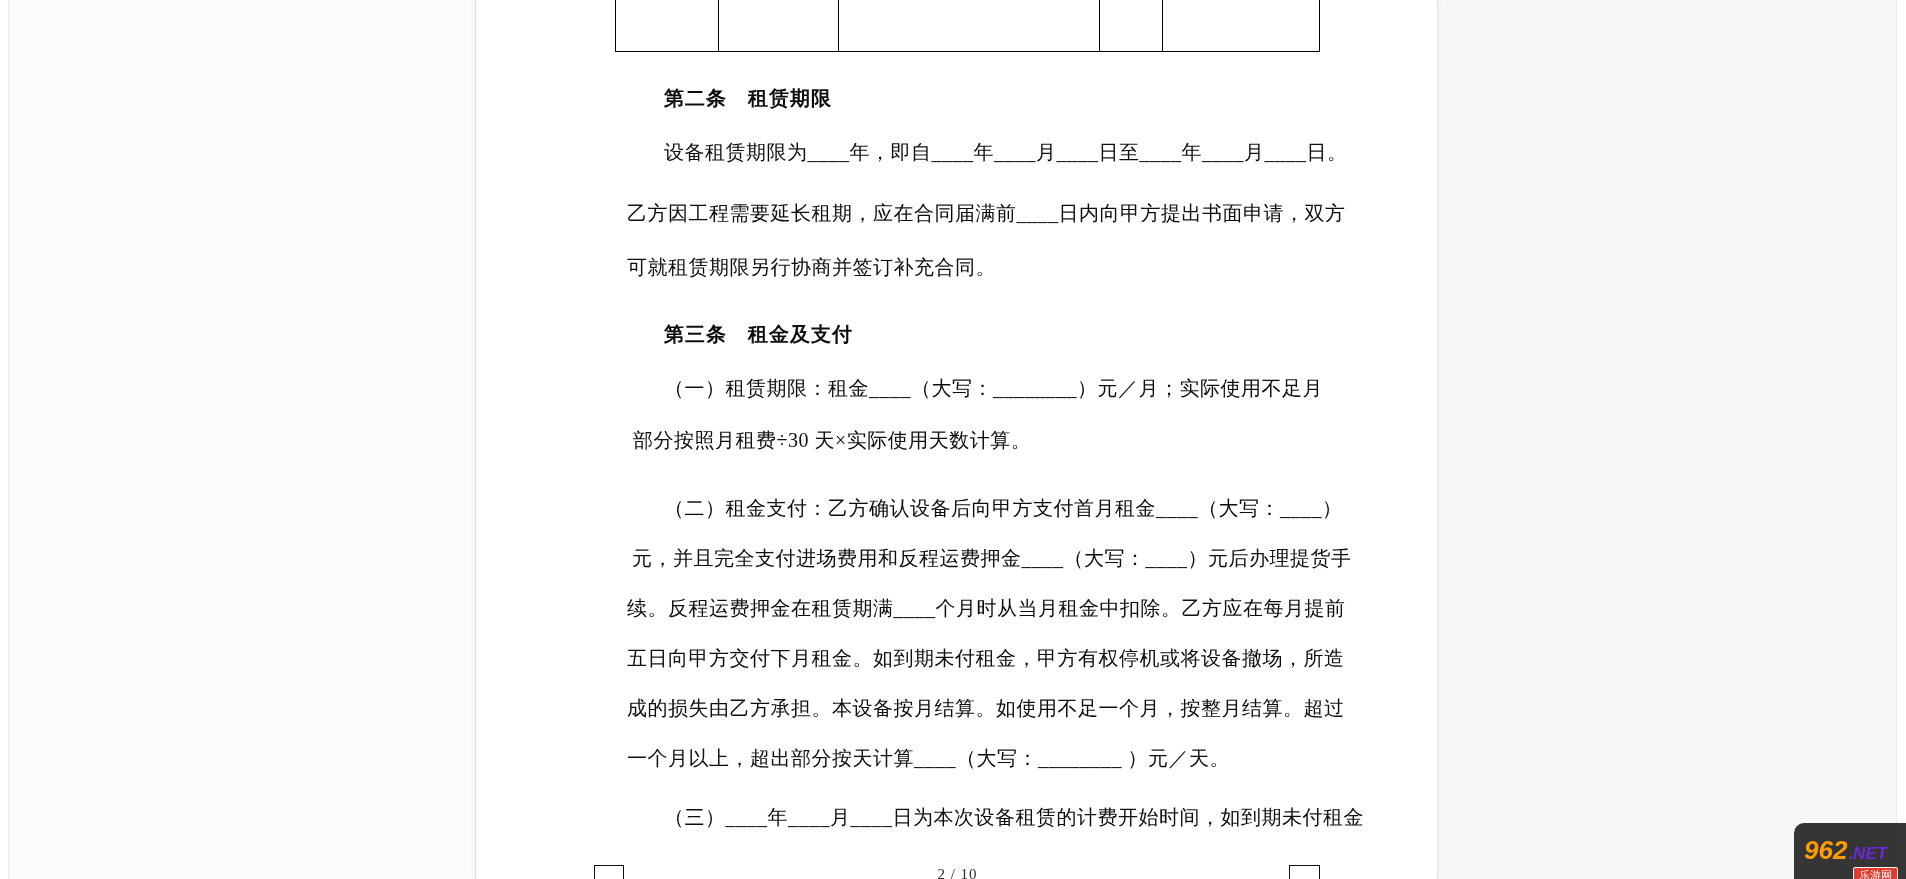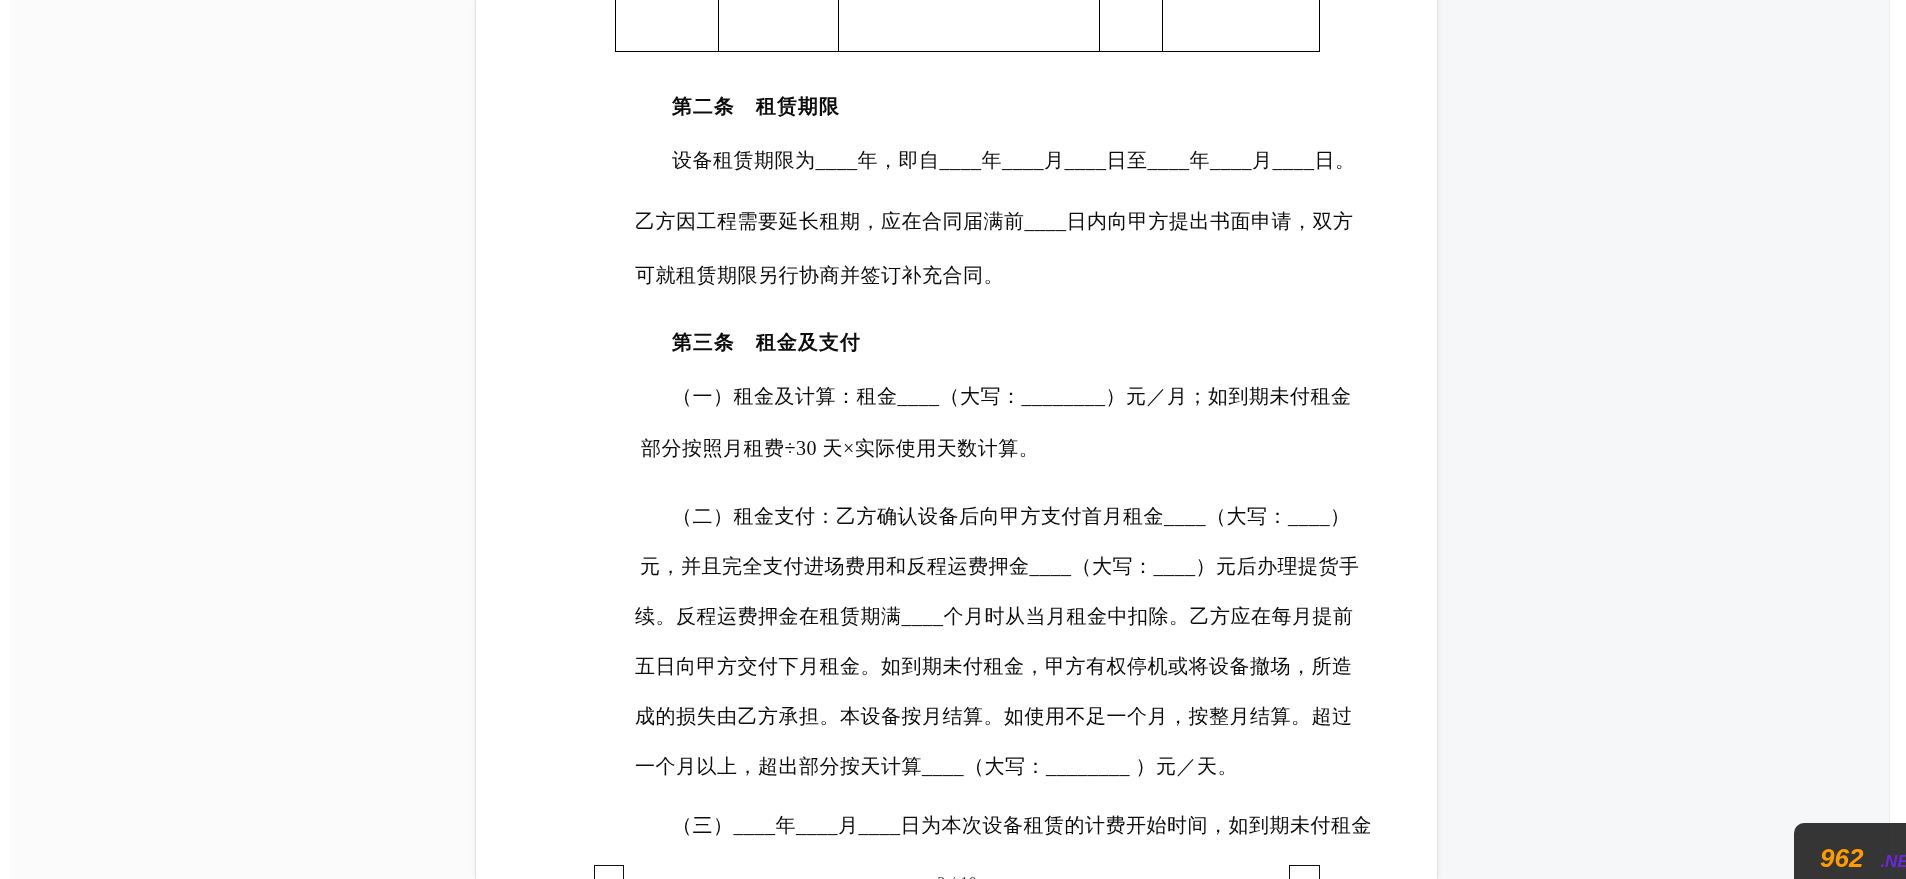--- a/index.html
+++ b/index.html
@@ -1,15 +1,15 @@
 <!DOCTYPE html>
 <html><head>
 <meta charset="utf-8">
 <style>
-  * { margin:0; padding:8px; box-sizing:border-box; }
+  * { margin:0; padding:0; box-sizing:border-box; }
   html,body{
     width:1906px; height:879px;
     overflow:hidden;
     background:#f6f7f8;
     font-family:"Liberation Serif","DejaVu Serif",serif;
   }
   .gutter-left{
     position:absolute; left:0; top:0; width:9px; height:879px;
     background:#ffffff; border-right:1px solid #ececee;
   }
@@ -59,21 +59,21 @@
   
   .watermark{
     position:absolute; right:0; bottom:0;
     width:112px; height:56px;
     background:rgba(10,10,10,0.82);
     border-top-left-radius:10px;
     padding:6px 8px 4px 10px;
     display:flex; flex-direction:column; justify-content:flex-start;
     font-family:"Liberation Sans","DejaVu Sans",sans-serif;
   }
-  .wm-row1{ display:flex; align-items:baseline; }
+  .wm-row1{ display:flex; align-items:baseline;margin-top:8px; }
   .wm-num{ color:#ff9c00; font-size:26px; font-weight:bold; font-style:italic; line-height:26px;}
   .wm-tld{ color:#6d28d9; font-size:17px; font-weight:bold; font-style:italic; margin-left:1px;}
   .wm-row2{ display:flex; justify-content:flex-end; margin-top:3px;}
   .wm-tag{
     background:#e03c31; color:#ffffff; font-size:11px; line-height:13px;
     padding:1px 5px; border-radius:2px; border:1px solid #ffffff;
   }
 </style>
 </head>
 <body>
@@ -93,21 +93,21 @@
       <td style="width:157px"></td>
     </tr>
   </tbody>
     </table>
 
   <div class="line bold" style="top:86px;  left:188px">第二条　租赁期限</div>
   <div class="line" style="top:140px; left:188px">设备租赁期限为____年，即自____年____月____日至____年____月____日。</div>
   <div class="line" style="top:201px; left:151px">乙方因工程需要延长租期，应在合同届满前____日内向甲方提出书面申请，双方</div>
   <div class="line" style="top:255px; left:151px">可就租赁期限另行协商并签订补充合同。</div>
   <div class="line bold" style="top:322px; left:188px">第三条　租金及支付</div>
-  <div class="line" style="top:376px; left:188px">（一）租金及计算：租金____（大写：________）元／月；如到期未付租金</div>
+  <div class="line" style="top:376px; left:188px">（一）租赁期限：租金____（大写：________）元／月；实际使用不足月</div>
   <div class="line" style="top:428px; left:157px">部分按照月租费÷30 天×实际使用天数计算。</div>
   <div class="line" style="top:496px; left:188px">（二）租金支付：乙方确认设备后向甲方支付首月租金____（大写：____）</div>
   <div class="line" style="top:546px; left:156px">元，并且完全支付进场费用和反程运费押金____（大写：____）元后办理提货手</div>
   <div class="line" style="top:596px; left:151px">续。反程运费押金在租赁期满____个月时从当月租金中扣除。乙方应在每月提前</div>
   <div class="line" style="top:646px; left:151px">五日向甲方交付下月租金。如到期未付租金，甲方有权停机或将设备撤场，所造</div>
   <div class="line" style="top:746px; left:151px">一个月以上，超出部分按天计算____（大写：________ ）元／天。</div>
   <div class="line" style="top:696px; left:151px">成的损失由乙方承担。本设备按月结算。如使用不足一个月，按整月结算。超过</div>
   <div class="line" style="top:805px; left:188px">（三）____年____月____日为本次设备租赁的计费开始时间，如到期未付租金</div>
 
   <div class="cut-box left"></div>

